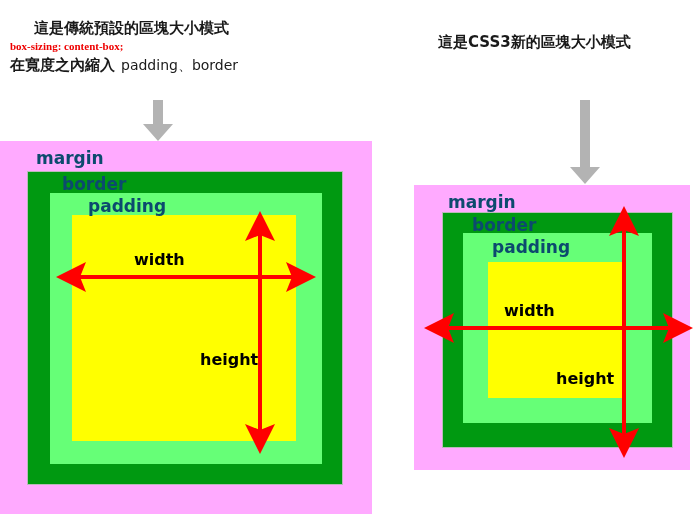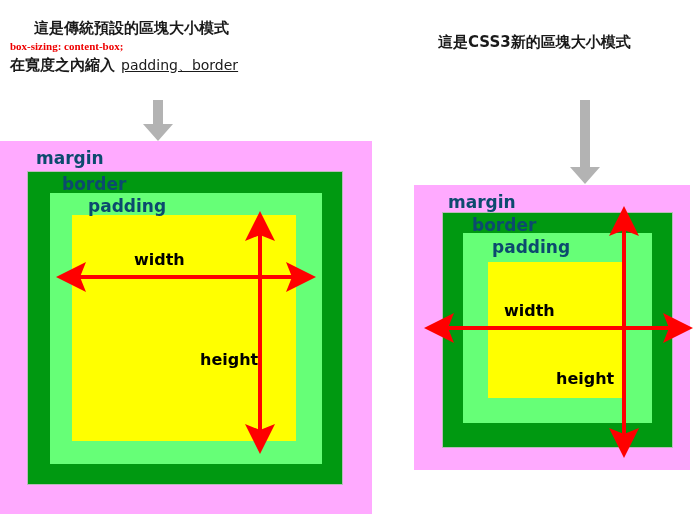--- a/index.html
+++ b/index.html
@@ -38,21 +38,20 @@
     letter-spacing: 0px;
     font-family: Liberation Serif, serif;
   }
   .cap-mixed {
     font-size: 15px;
     font-weight: 700;
   }
   .cap-mixed .light {
     font-weight: 400;
     font-size: 14px;
-    text-decoration: underline;
   }
 
   
   .grey-arrow {
     position: absolute;
   }
 
   
   .margin-box {
     position: absolute;

